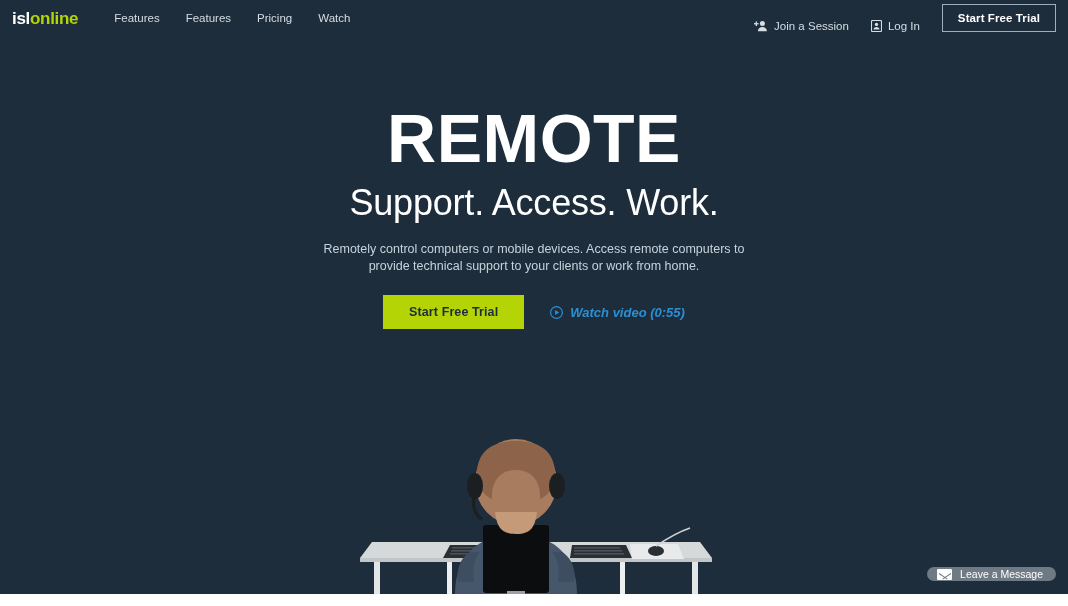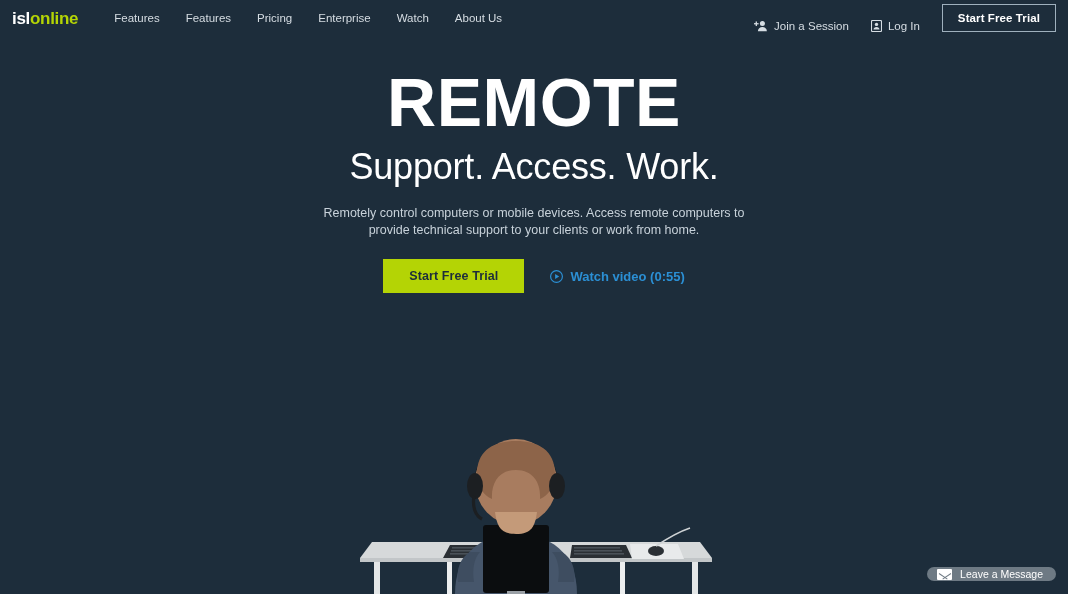--- a/index.html
+++ b/index.html
@@ -76,21 +76,21 @@
   }
 
   
   #hero {
     position: absolute;
     top: 36px; left: 0; width: 1068px;
     text-align: center;
     z-index: 20;
   }
   #hero-title {
-    margin-top: 32px;
+    margin-top: 68px;
     font-size: 68px;
     font-weight: 700;
     color: #ffffff;
     letter-spacing: 0.5px;
     line-height: 1;
   }
   #hero-sub {
     margin-top: 10px;
     font-size: 36px;
     font-weight: 300;
@@ -123,20 +123,21 @@
     cursor: pointer;
     letter-spacing: 0.1px;
   }
   #cta-video {
     display: flex; align-items: center;
     color: #2b8fd4;
     font-size: 13px;
     font-weight: 700;
     text-decoration: none;
     cursor: pointer;
+    font-style: italic;
   }
   #cta-video .ico { margin-right: 7px; display: flex; }
 
   
   #illus {
     position: absolute;
     left: 0; top: 300px;
     width: 1068px; height: 294px;
     z-index: 10;
   }
@@ -195,23 +196,21 @@
   <div id="header">
 
     <div id="logo">
       <span class="isl">isl</span><span class="online">online</span>
     </div>
 
     <nav id="nav">
       <a class="nav-link" href="#">Features</a>
       <a class="nav-link" href="#">Features</a>
       <a class="nav-link" href="#">Pricing</a>
-      <a class="nav-link" href="#">Enterprise</a>
       <a class="nav-link" href="#">Watch</a>
-      <a class="nav-link" href="#">About Us</a>
     </nav>
 
     <div id="header-right">
 
       <a class="hdr-action" href="#">
         <span class="ico">
           <svg width="14" height="12" viewBox="0 0 14 12">
             <circle cx="8.4" cy="3.4" r="2.5" fill="#d6dde3"></circle>
             <path d="M3.9 11.3c0-2.6 2-4.2 4.5-4.2s4.5 1.6 4.5 4.2z" fill="#d6dde3"></path>
             <rect x="0" y="3.1" width="4.6" height="1.3" fill="#d6dde3"></rect>

